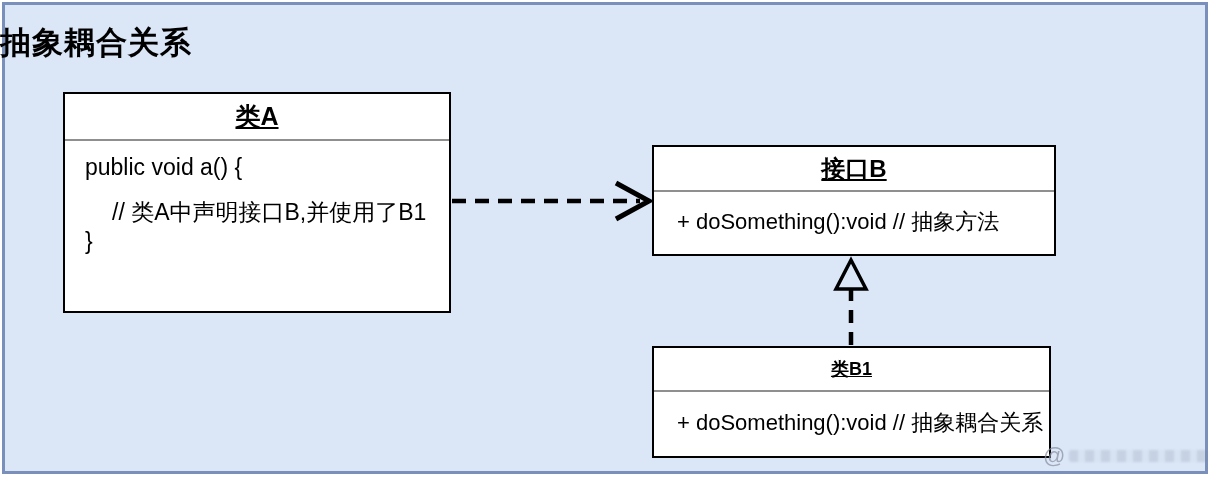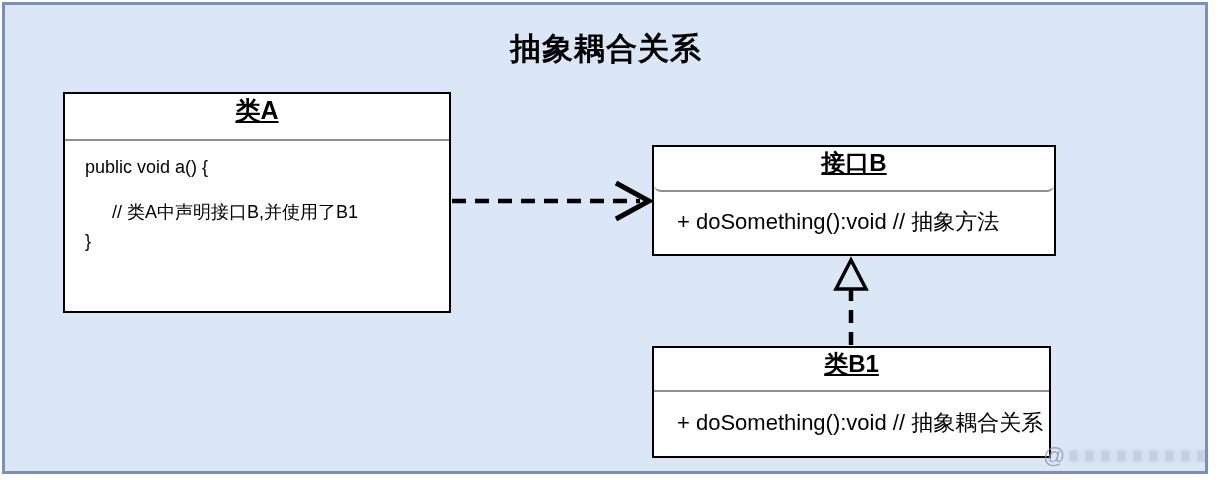--- a/index.html
+++ b/index.html
@@ -22,72 +22,73 @@
     top: 2px;
     width: 1200px;
     height: 466px;
     background: #dbe6f7;
     border: 3.5px solid #7a90ba;
     box-sizing: content-box;
   }
   .title {
     position: absolute;
     left: 0;
-    top: 28px;
+    top: 22px;
     width: 1212px;
-    text-align: center;
+    text-align: left;
     font-size: 31px;
     font-weight: bold;
     color: #000;
     letter-spacing: 1px;
   }
   .umlbox {
     position: absolute;
     background: #ffffff;
     border: 2.5px solid #000;
     box-sizing: border-box;
   }
   .umlbox .hdr {
     display: flex;
+    align-items: center;
     justify-content: center;
     font-weight: bold;
     border-bottom: 2.5px solid #8f8f8f;
     box-sizing: border-box;
   }
   .umlbox .hdr span { text-decoration: underline; }
 
   
   .box-a { left: 63px; top: 92px; width: 388px; height: 221px; }
   .box-a .hdr { height: 47px; font-size: 25px; }
   .box-a .body {
     padding: 12px 0 0 20px;
-    font-size: 18px;
+    font-size: 23px;
     line-height: 29px;
     color: #000;
     white-space: nowrap;
   }
   .box-a .body .indent { padding-left: 27px; margin-top: 16px; }
 
   
   .box-b { left: 652px; top: 145px; width: 404px; height: 111px; }
-  .box-b .hdr { height: 45px; font-size: 24px; border-radius: 7px; }
+  .box-b .hdr { height: 45px; font-size: 24px; }
   .member {
     display: flex;
     align-items: center;
     height: 60px;
     padding-left: 23px;
     font-size: 22px;
     color: #000;
     white-space: nowrap;
     overflow: hidden;
   }
 
   
   .box-b1 { left: 652px; top: 346px; width: 399px; height: 112px; }
-  .box-b1 .hdr { height: 44px; font-size: 24px; }
+  .box-b1 .hdr { height: 44px; font-size: 18px; }
   .box-b1 .member { height: 62px; }
 
   .arrows {
     position: absolute;
     left: 0; top: 0;
     width: 1218px;
     height: 480px;
     pointer-events: none;
   }
   .watermark {

